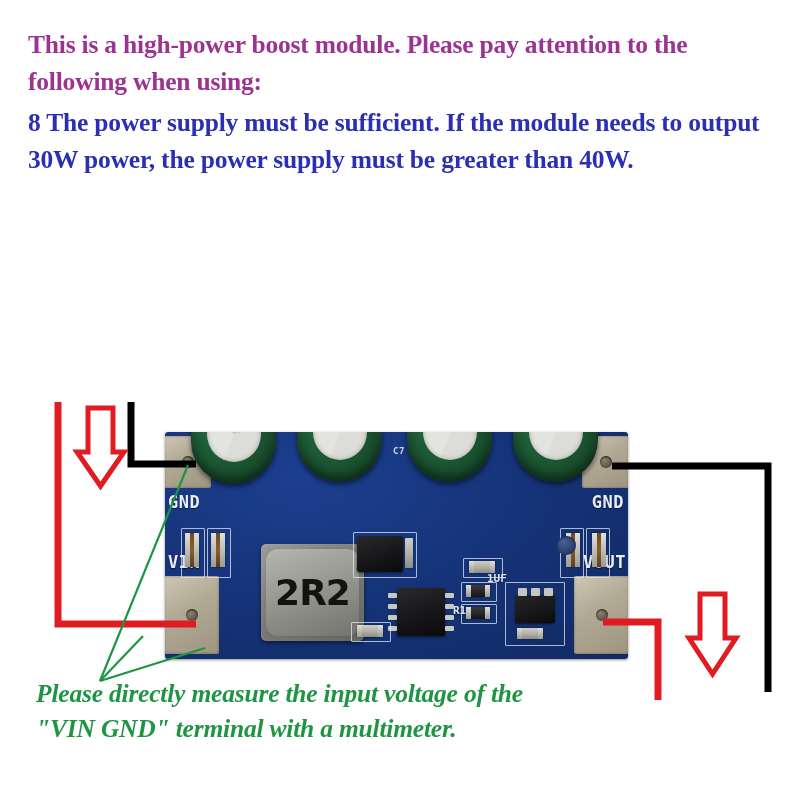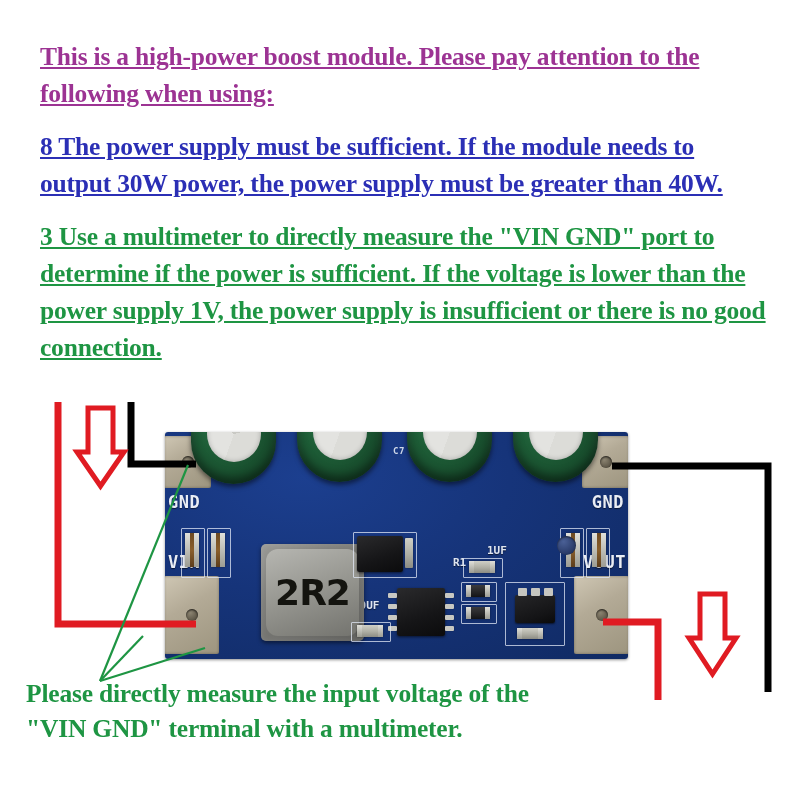--- a/index.html
+++ b/index.html
@@ -16,37 +16,38 @@
   .instructions{
     position:absolute;
     left:24px; top:22px;
     width:760px;
     font-weight:bold;
     font-size:25.5px;
     line-height:37px;
     letter-spacing:-0.2px;
     font-family:"Liberation Serif", serif;
   }
-  .para{margin:16px;text-decoration:underline;}
+  .para{margin:4px;}
   .c-intro{color:#9C3393;}
   .c-one{color:#2B2FB5;}
   .c-two{color:#2196DC;}
   .c-three{color:#1E9543;}
 
   
   .caption{
     position:absolute;
-    left:26px; top:676px;
+    left:36px; top:676px;
     width:520px;
     color:#1E9543;
     font-weight:bold;
     font-size:25.5px;
     line-height:35px;
     font-family:"Liberation Serif", serif;
     letter-spacing:-0.2px;
+    font-style:italic;
   }
 
   
   #overlay{position:absolute;left:0;top:0;width:800px;height:800px;pointer-events:none;}
 
   
   .board{
     position:absolute;
     left:165px; top:432px;
     width:463px; height:227px;
@@ -77,21 +78,21 @@
   .silk{
     position:absolute;
     color:#e9edf5;
     font-family:"DejaVu Sans Mono", monospace;
     font-weight:bold;
     font-size:17px;
     letter-spacing:0.5px;
     text-shadow:0 1px 1px rgba(0,0,0,.55);
     white-space:nowrap;
   }
-  .silk.small{font-size:11px;letter-spacing:0px;color:#dfe5f0;}
+  .silk.small{font-size:11px;letter-spacing:0px;color:#dfe5f0;margin-top:28px;}
   .silk.tiny{font-size:9px;color:#cfd8e8;text-shadow:none;}
 
   
   .cap{
     position:absolute;
     width:85px;height:92px;
     border-radius:50% / 46%;
     background:
       radial-gradient(ellipse at 38% 22%, #2f7a4b 0%, #1d5c36 42%, #123b22 100%);
     box-shadow:0 3px 5px rgba(0,0,0,.5);
@@ -190,21 +191,20 @@
   }
 </style>
 </head>
 <body>
 
 <div id="page">
 
   <div class="instructions">
     <p class="para c-intro">This is a high-power boost module. Please pay attention to the following when using:</p>
     <p class="para c-one">8 The power supply must be sufficient. If the module needs to output 30W power, the power supply must be greater than 40W.</p>
-    <p class="para c-three">3 Use a multimeter to directly measure the "VIN GND" port to determine if the power is sufficient. If the voltage is lower than the power supply 1V, the power supply is insufficient or there is no good connection.</p>
   </div>
 
   <div class="board">
     <div class="board-inner">
 
       <div class="pad" style="left:-1px;top:4px;width:47px;height:52px;">
         <span class="hole"></span>
       </div>
       <div class="pad" style="left:-1px;top:144px;width:55px;height:78px;">
         <span class="hole"></span>
@@ -216,21 +216,21 @@
         <span class="hole"></span>
       </div>
 
       <span class="silk" style="left:3px;top:60px;">GND</span>
       <span class="silk" style="left:3px;top:120px;">VIN</span>
       <span class="silk" style="right:4px;top:60px;">GND</span>
       <span class="silk" style="right:2px;top:120px;">VOUT</span>
       <span class="silk tiny" style="left:228px;top:14px;">C7</span>
       <span class="silk small" style="left:188px;top:167px;">10UF</span>
       <span class="silk small" style="left:322px;top:112px;">1UF</span>
-      <span class="silk small" style="left:288px;top:124px;">R1</span>
+      <span class="silk small" style="left:288px;top:144px;">R1</span>
 
       <div class="inductor">
         <div class="face">
           <span class="code">2R2</span>
         </div>
       </div>
 
       <div class="outline" style="left:16px;top:96px;width:22px;height:48px;"></div>
       <div class="outline" style="left:42px;top:96px;width:22px;height:48px;"></div>
       <div class="smd" style="left:20px;top:101px;width:14px;height:34px;">

